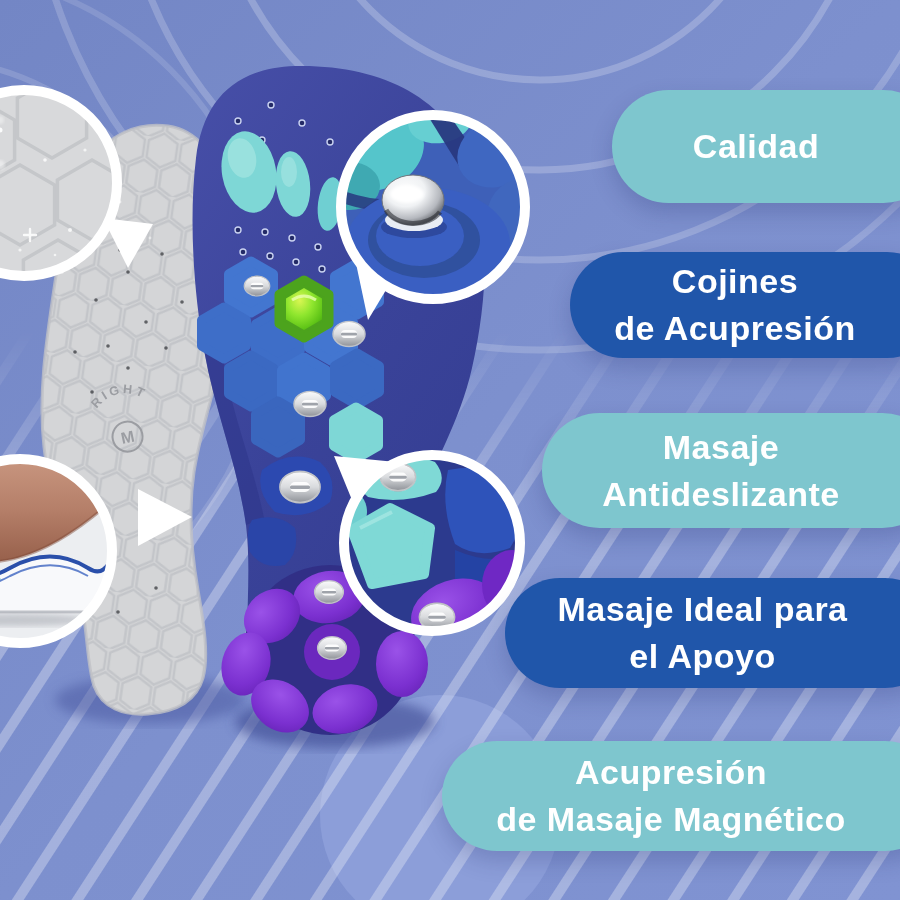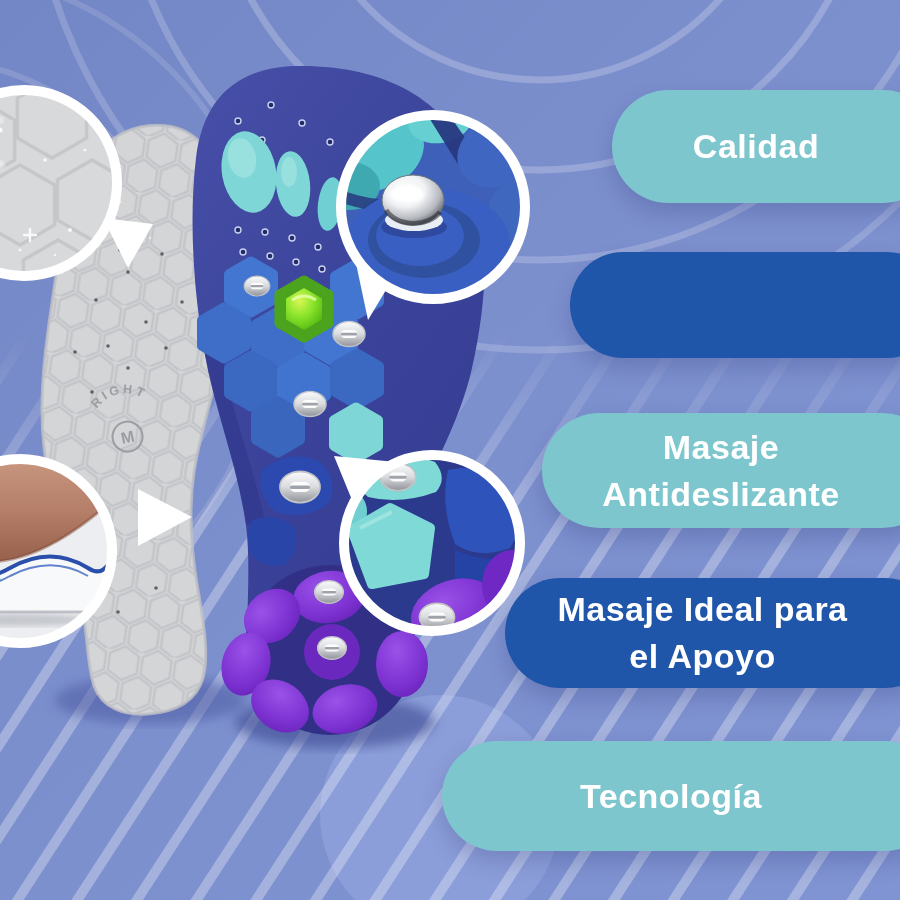--- a/index.html
+++ b/index.html
@@ -328,26 +328,29 @@
       <use href="#screw" transform="translate(437,617) scale(1.1)"></use>
     </g>
     <circle cx="432" cy="543" r="88" fill="none" stroke="#FFFFFF" stroke-width="10"></circle>
   </g>
 </svg>
 
   <div class="pill" id="pill-0" style="background-color: rgb(126, 198, 206);">
     <div class="pl">Calidad</div>
   </div>
   <div class="pill" id="pill-1" style="background-color: rgb(32, 86, 170);">
+    <div class="pl">Cojines</div>
+    <div class="pl">de Acupresión</div>
   </div>
   <div class="pill" id="pill-2" style="background-color: rgb(126, 198, 206);">
     <div class="pl">Masaje</div>
     <div class="pl">Antideslizante</div>
   </div>
   <div class="pill" id="pill-3" style="background-color: rgb(32, 86, 170);">
     <div class="pl">Masaje Ideal para</div>
     <div class="pl">el Apoyo</div>
   </div>
   <div class="pill" id="pill-4" style="background-color: rgb(126, 198, 206);">
-    <div class="pl">Tecnología</div>
+    <div class="pl">Acupresión</div>
+    <div class="pl">de Masaje Magnético</div>
   </div>
 
 </div>
 
 </body></html>

